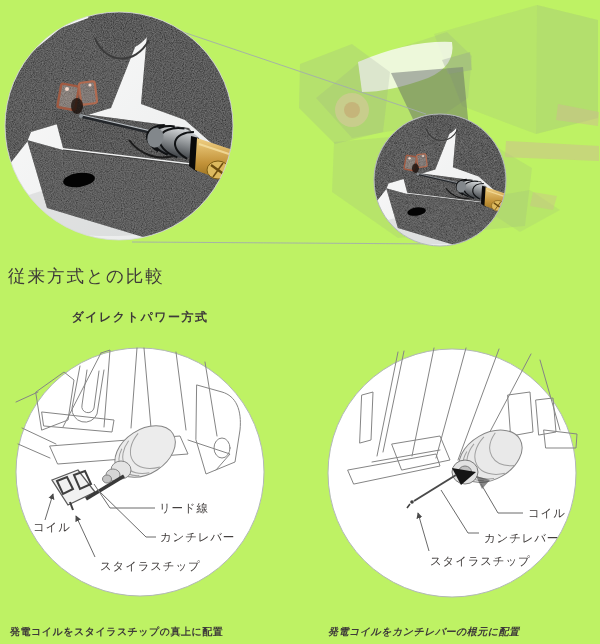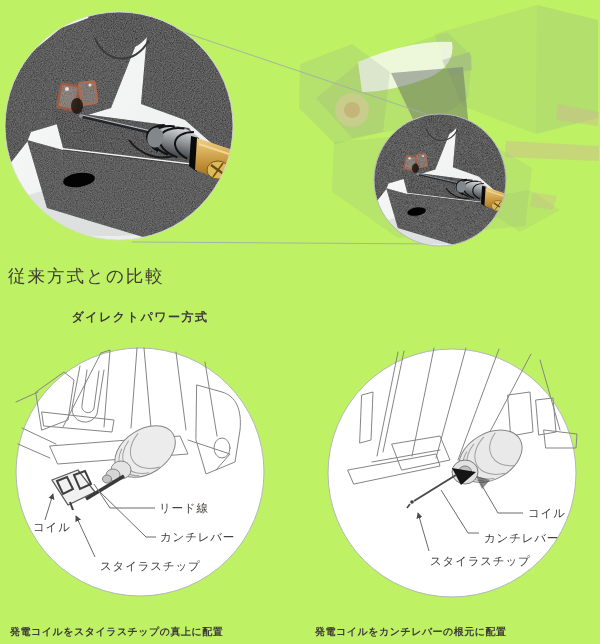--- a/index.html
+++ b/index.html
@@ -5,21 +5,21 @@
   html,body{margin:0;padding:0;background:#ffffff;}
   .page{position:relative;width:600px;height:644px;background:#bef264;overflow:hidden;
         font-family:"Liberation Sans","DejaVu Sans",sans-serif;color:#3e3a39;}
   .abs{position:absolute;}
   .heading{top:264px;left:8px;font-size:17.5px;font-weight:400;letter-spacing:2px;color:#3e3a39;}
   .col-title{top:309px;font-size:12px;font-weight:700;letter-spacing:1.5px;text-align:center;color:#3e3a39;}
   .col-title.left{left:0;width:280px;}
   .col-title.right{left:312px;width:280px;}
   .caption{top:625px;font-size:10px;font-weight:700;letter-spacing:0.5px;color:#3e3a39;}
   .caption.left{left:10px;}
-  .caption.right{left:315px;}
+  .caption.right{left:328px;font-style:italic;}
   svg{display:block;}
   .art{stroke:#858585;stroke-width:1;fill:none;stroke-linejoin:round;stroke-linecap:round;}
   .leader{stroke:#6a6a6a;stroke-width:1;fill:none;}
   .lbl{font-family:"Liberation Sans","DejaVu Sans",sans-serif;font-size:11.5px;letter-spacing:0.8px;fill:#3e3a39;}
   .circ{fill:#ffffff;stroke:#b2b8b8;stroke-width:1;}
 </style>
 </head>
 <body>
 
 <div class="page">

